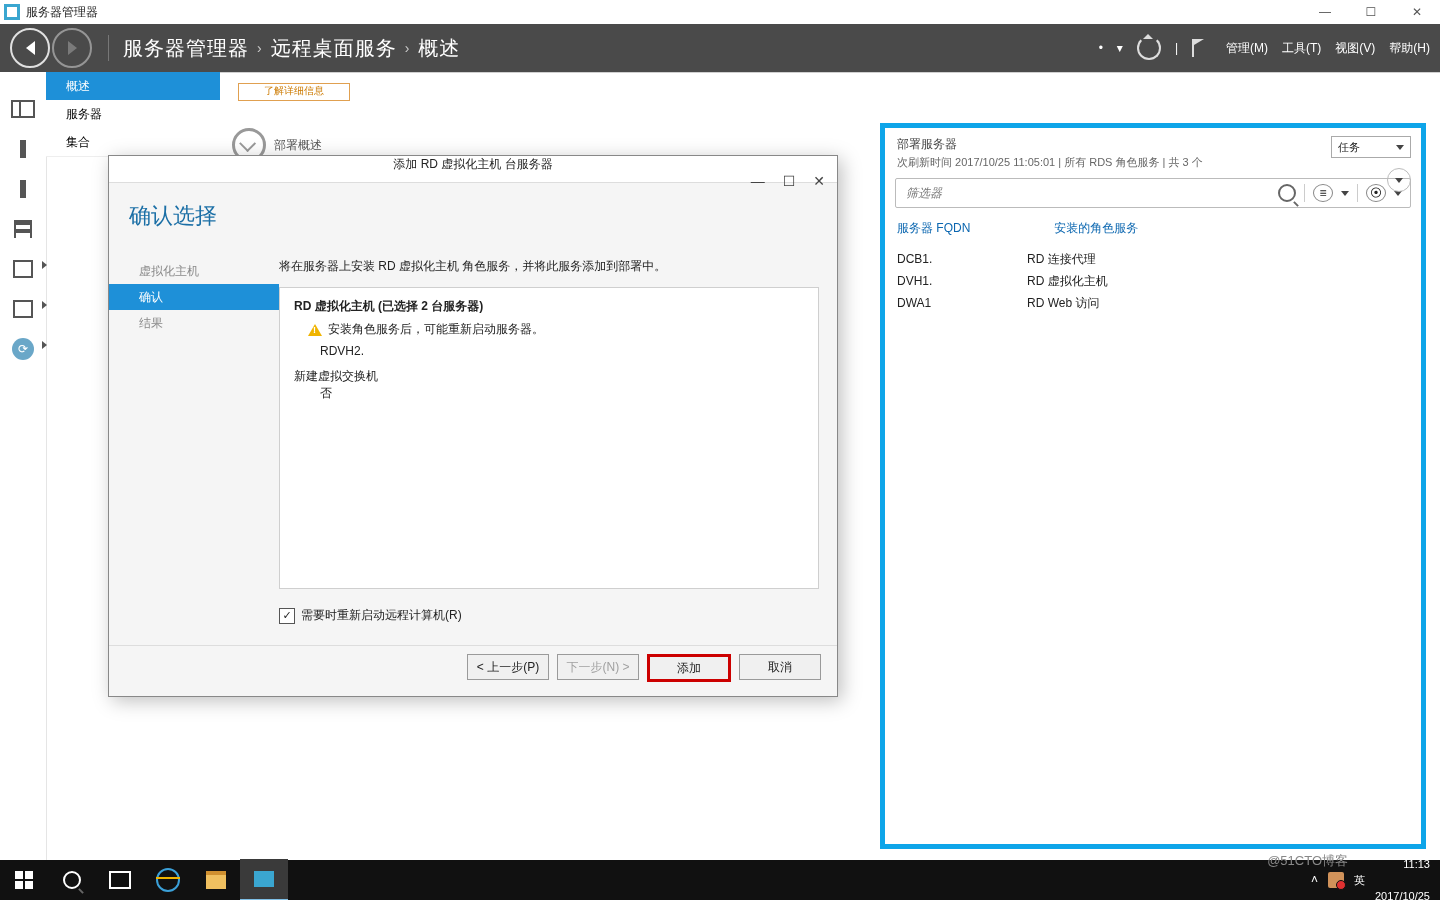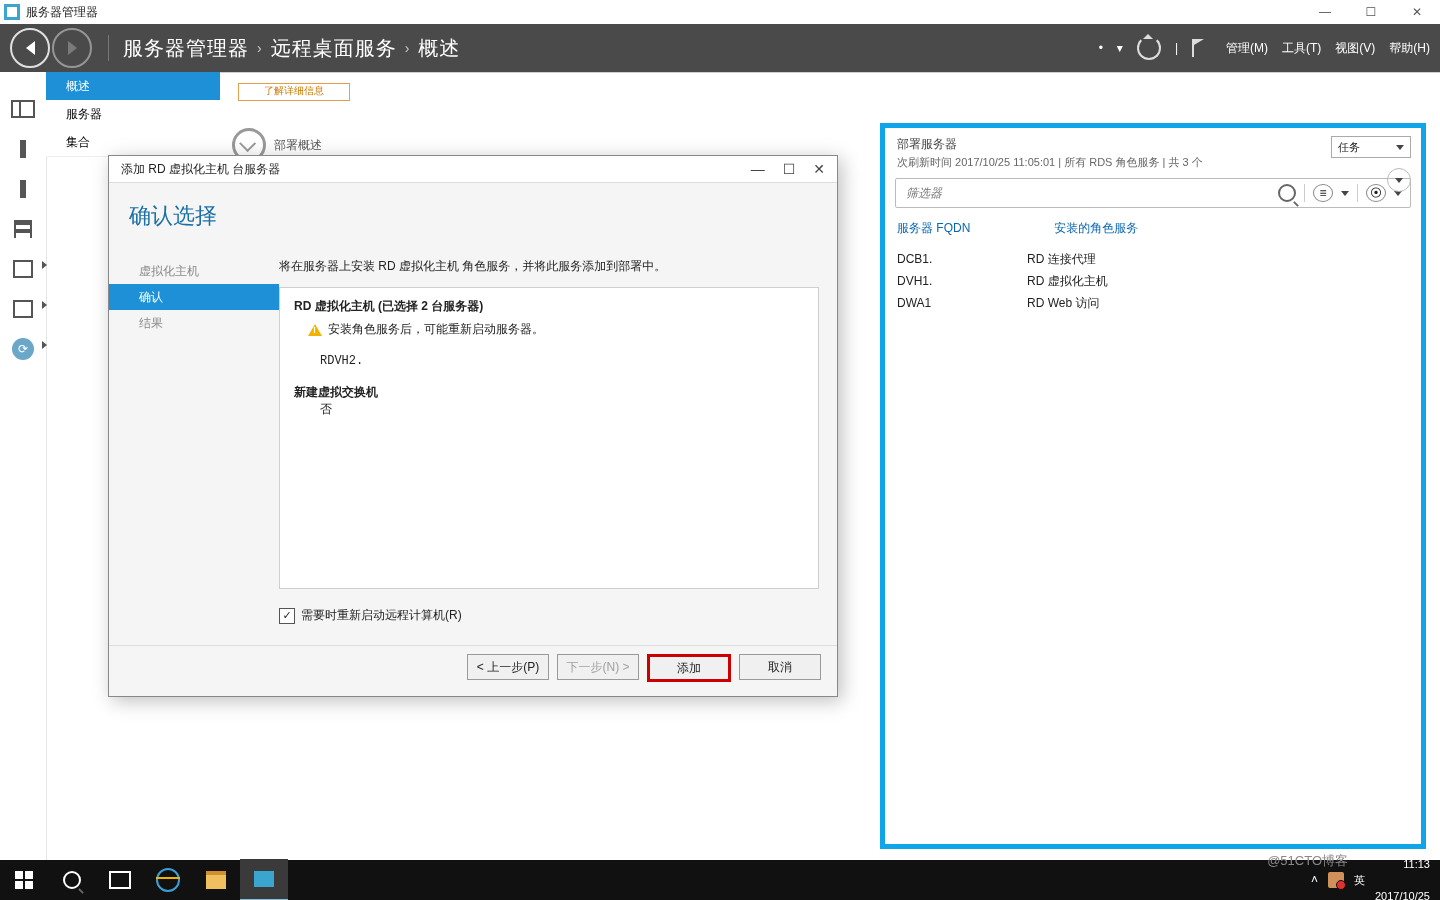--- a/index.html
+++ b/index.html
@@ -291,20 +291,21 @@
     width: 728px; height: 540px;
     background: #f5f5f5;
     border: 1px solid #888;
     box-shadow: 4px 4px 18px rgba(0,0,0,0.25);
   }
   .modal-titlebar {
     height: 26px; background: #fff;
     display: flex; align-items: center;
     padding: 0 6px;
     border-bottom: 1px solid #ddd;
+    flex-direction: column;
   }
   .modal-titlebar .app-icon { margin-right: 6px; }
   .modal-winbtns {
     margin-left: auto; display: flex; gap: 18px;
     color: #444; font-size: 14px;
     padding-right: 6px;
   }
 
   .modal-heading {
     color: #1b6fa6;
@@ -356,22 +357,22 @@
     border-left: 7px solid transparent;
     border-right: 7px solid transparent;
     border-bottom: 12px solid #f0b400;
     position: relative;
   }
   .warn-triangle::after {
     content: "!";
     position: absolute; top: 1px; left: -2px;
     font-size: 9px; color: #fff; font-weight: bold;
   }
-  .content-box .srv { margin: 16px 0 10px 26px; font-family: Liberation Mono, monospace; }
-  .content-box .sub-hd { font-weight: bold; margin-top: 16px; }
+  .content-box .srv { margin: 6px 0 10px 26px; }
+  .content-box .sub-hd { font-weight: normal; margin-top: 10px; }
   .content-box .sub-val { margin-left: 26px; }
 
   .checkbox-row {
     margin-top: 18px;
     display: flex; align-items: center; gap: 6px;
   }
   .chk {
     width: 14px; height: 14px;
     border: 1px solid #555;
     display: flex; align-items: center; justify-content: center;

